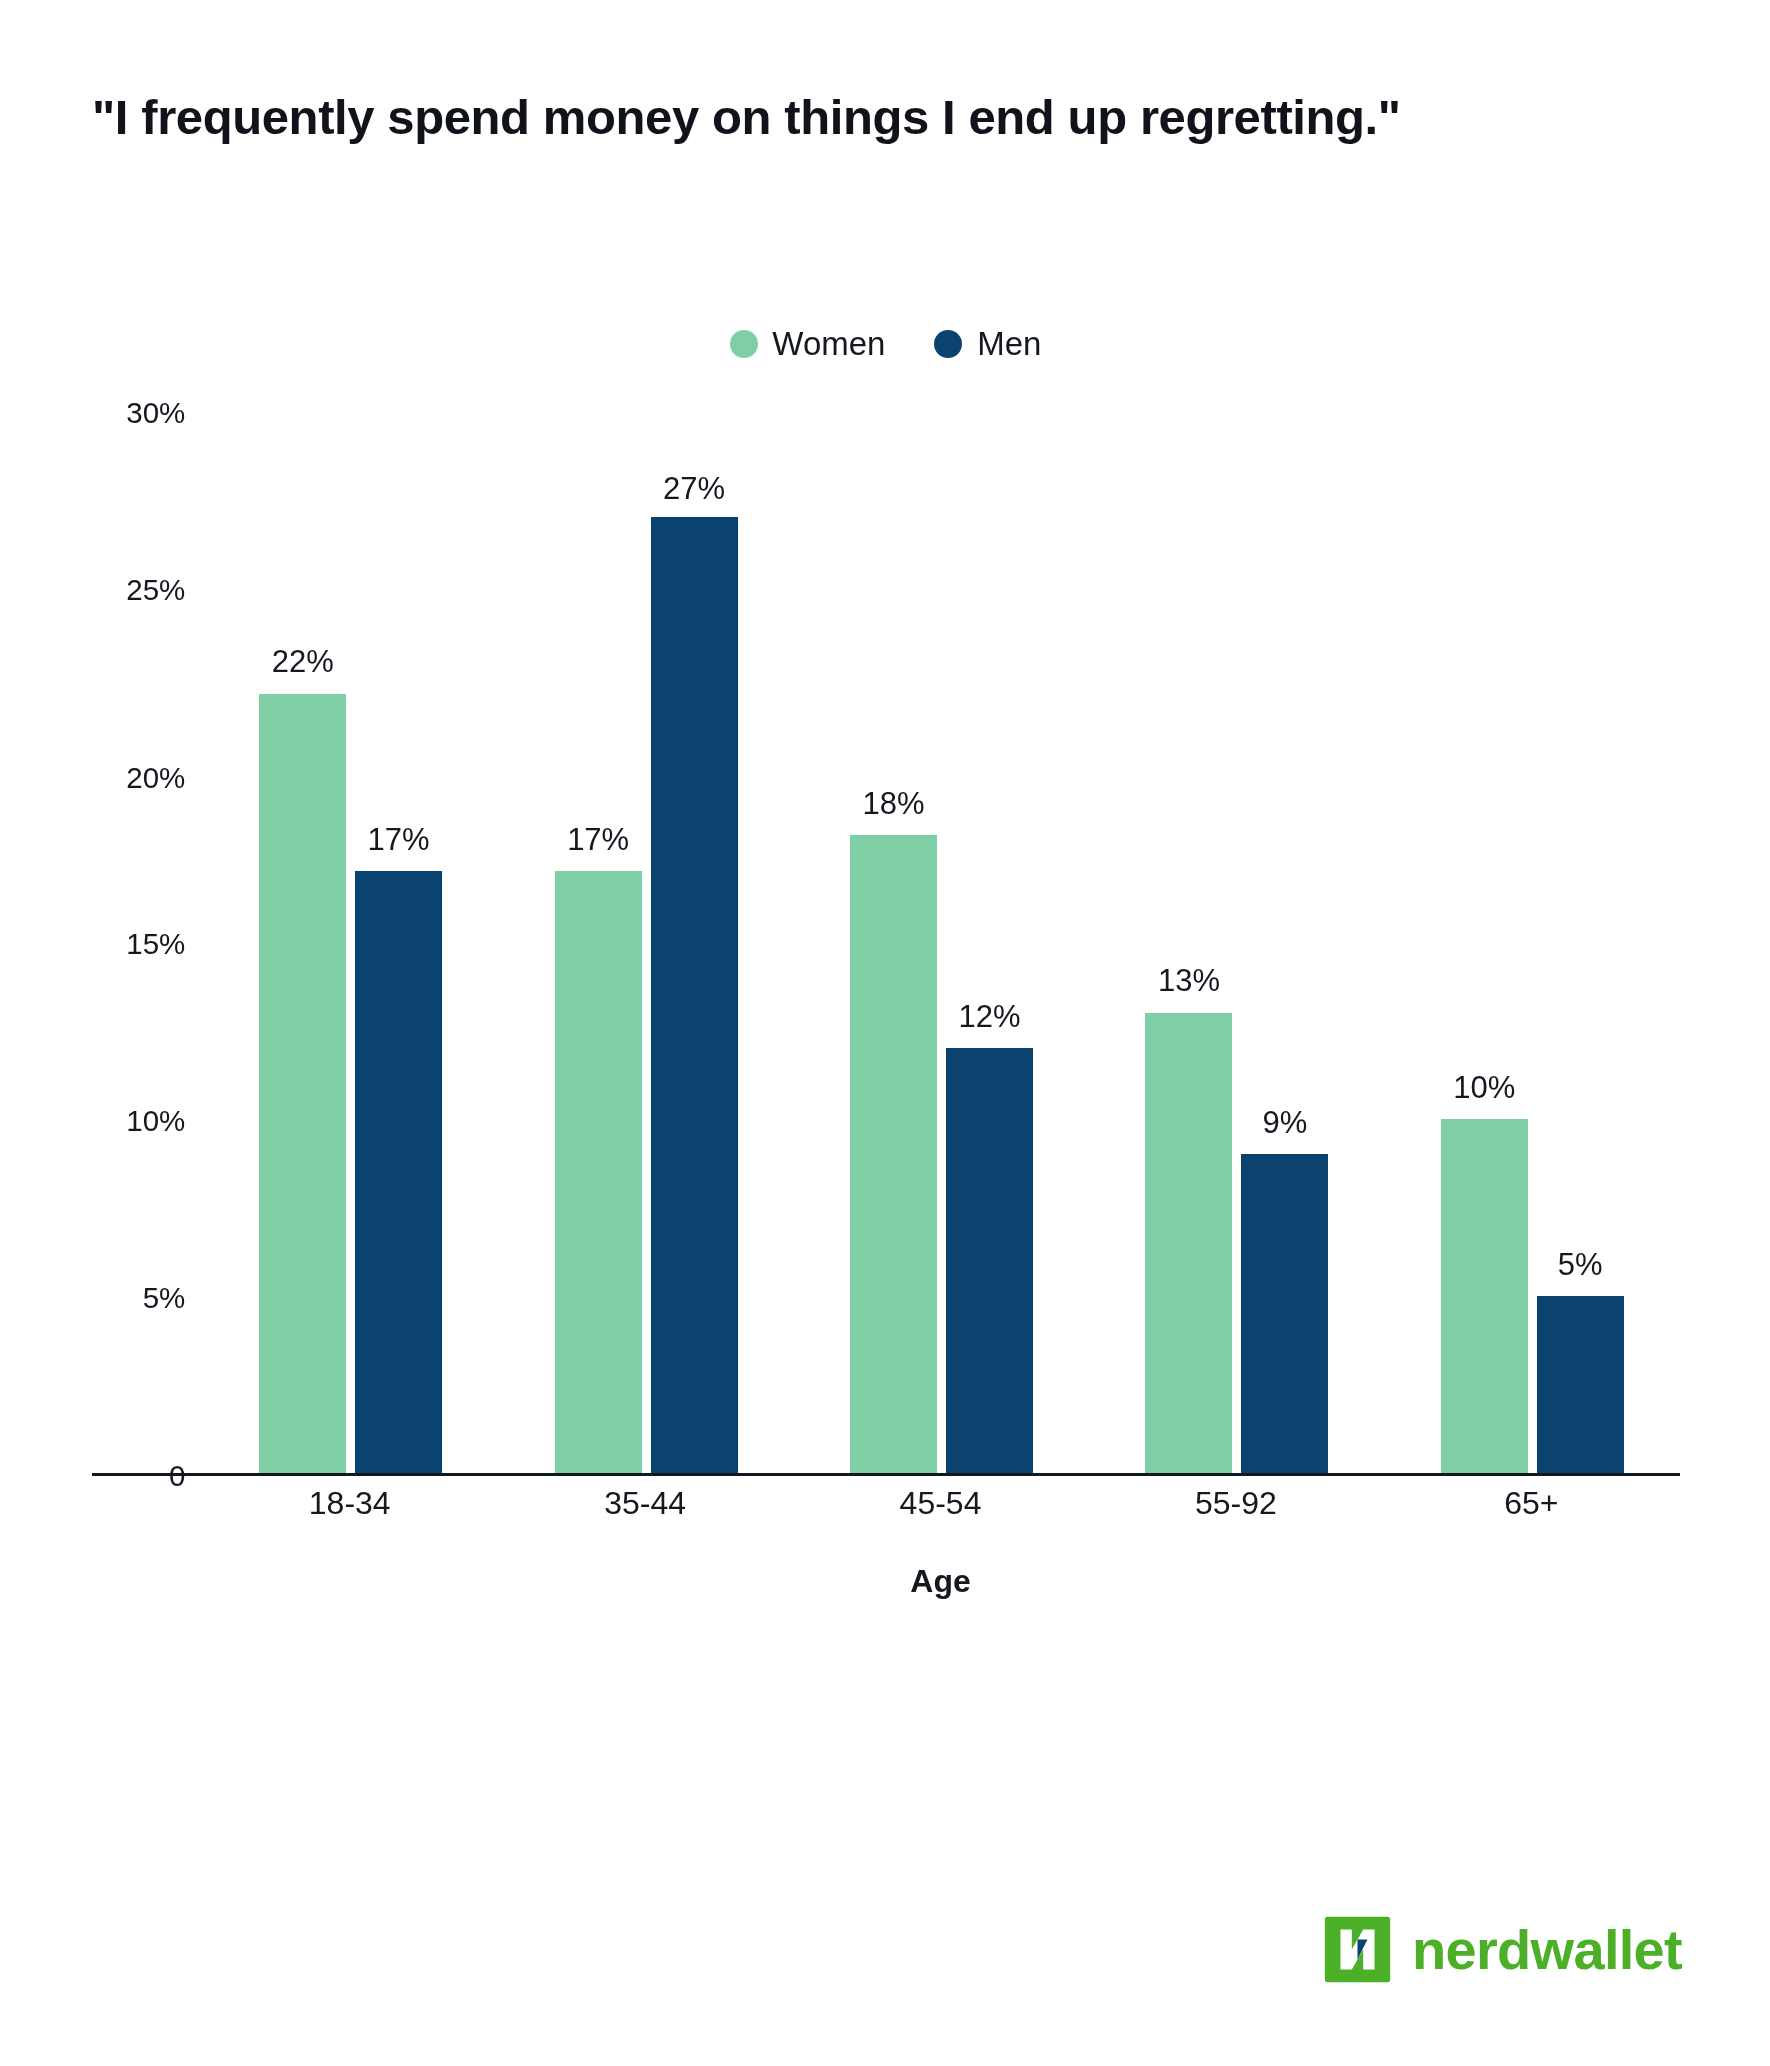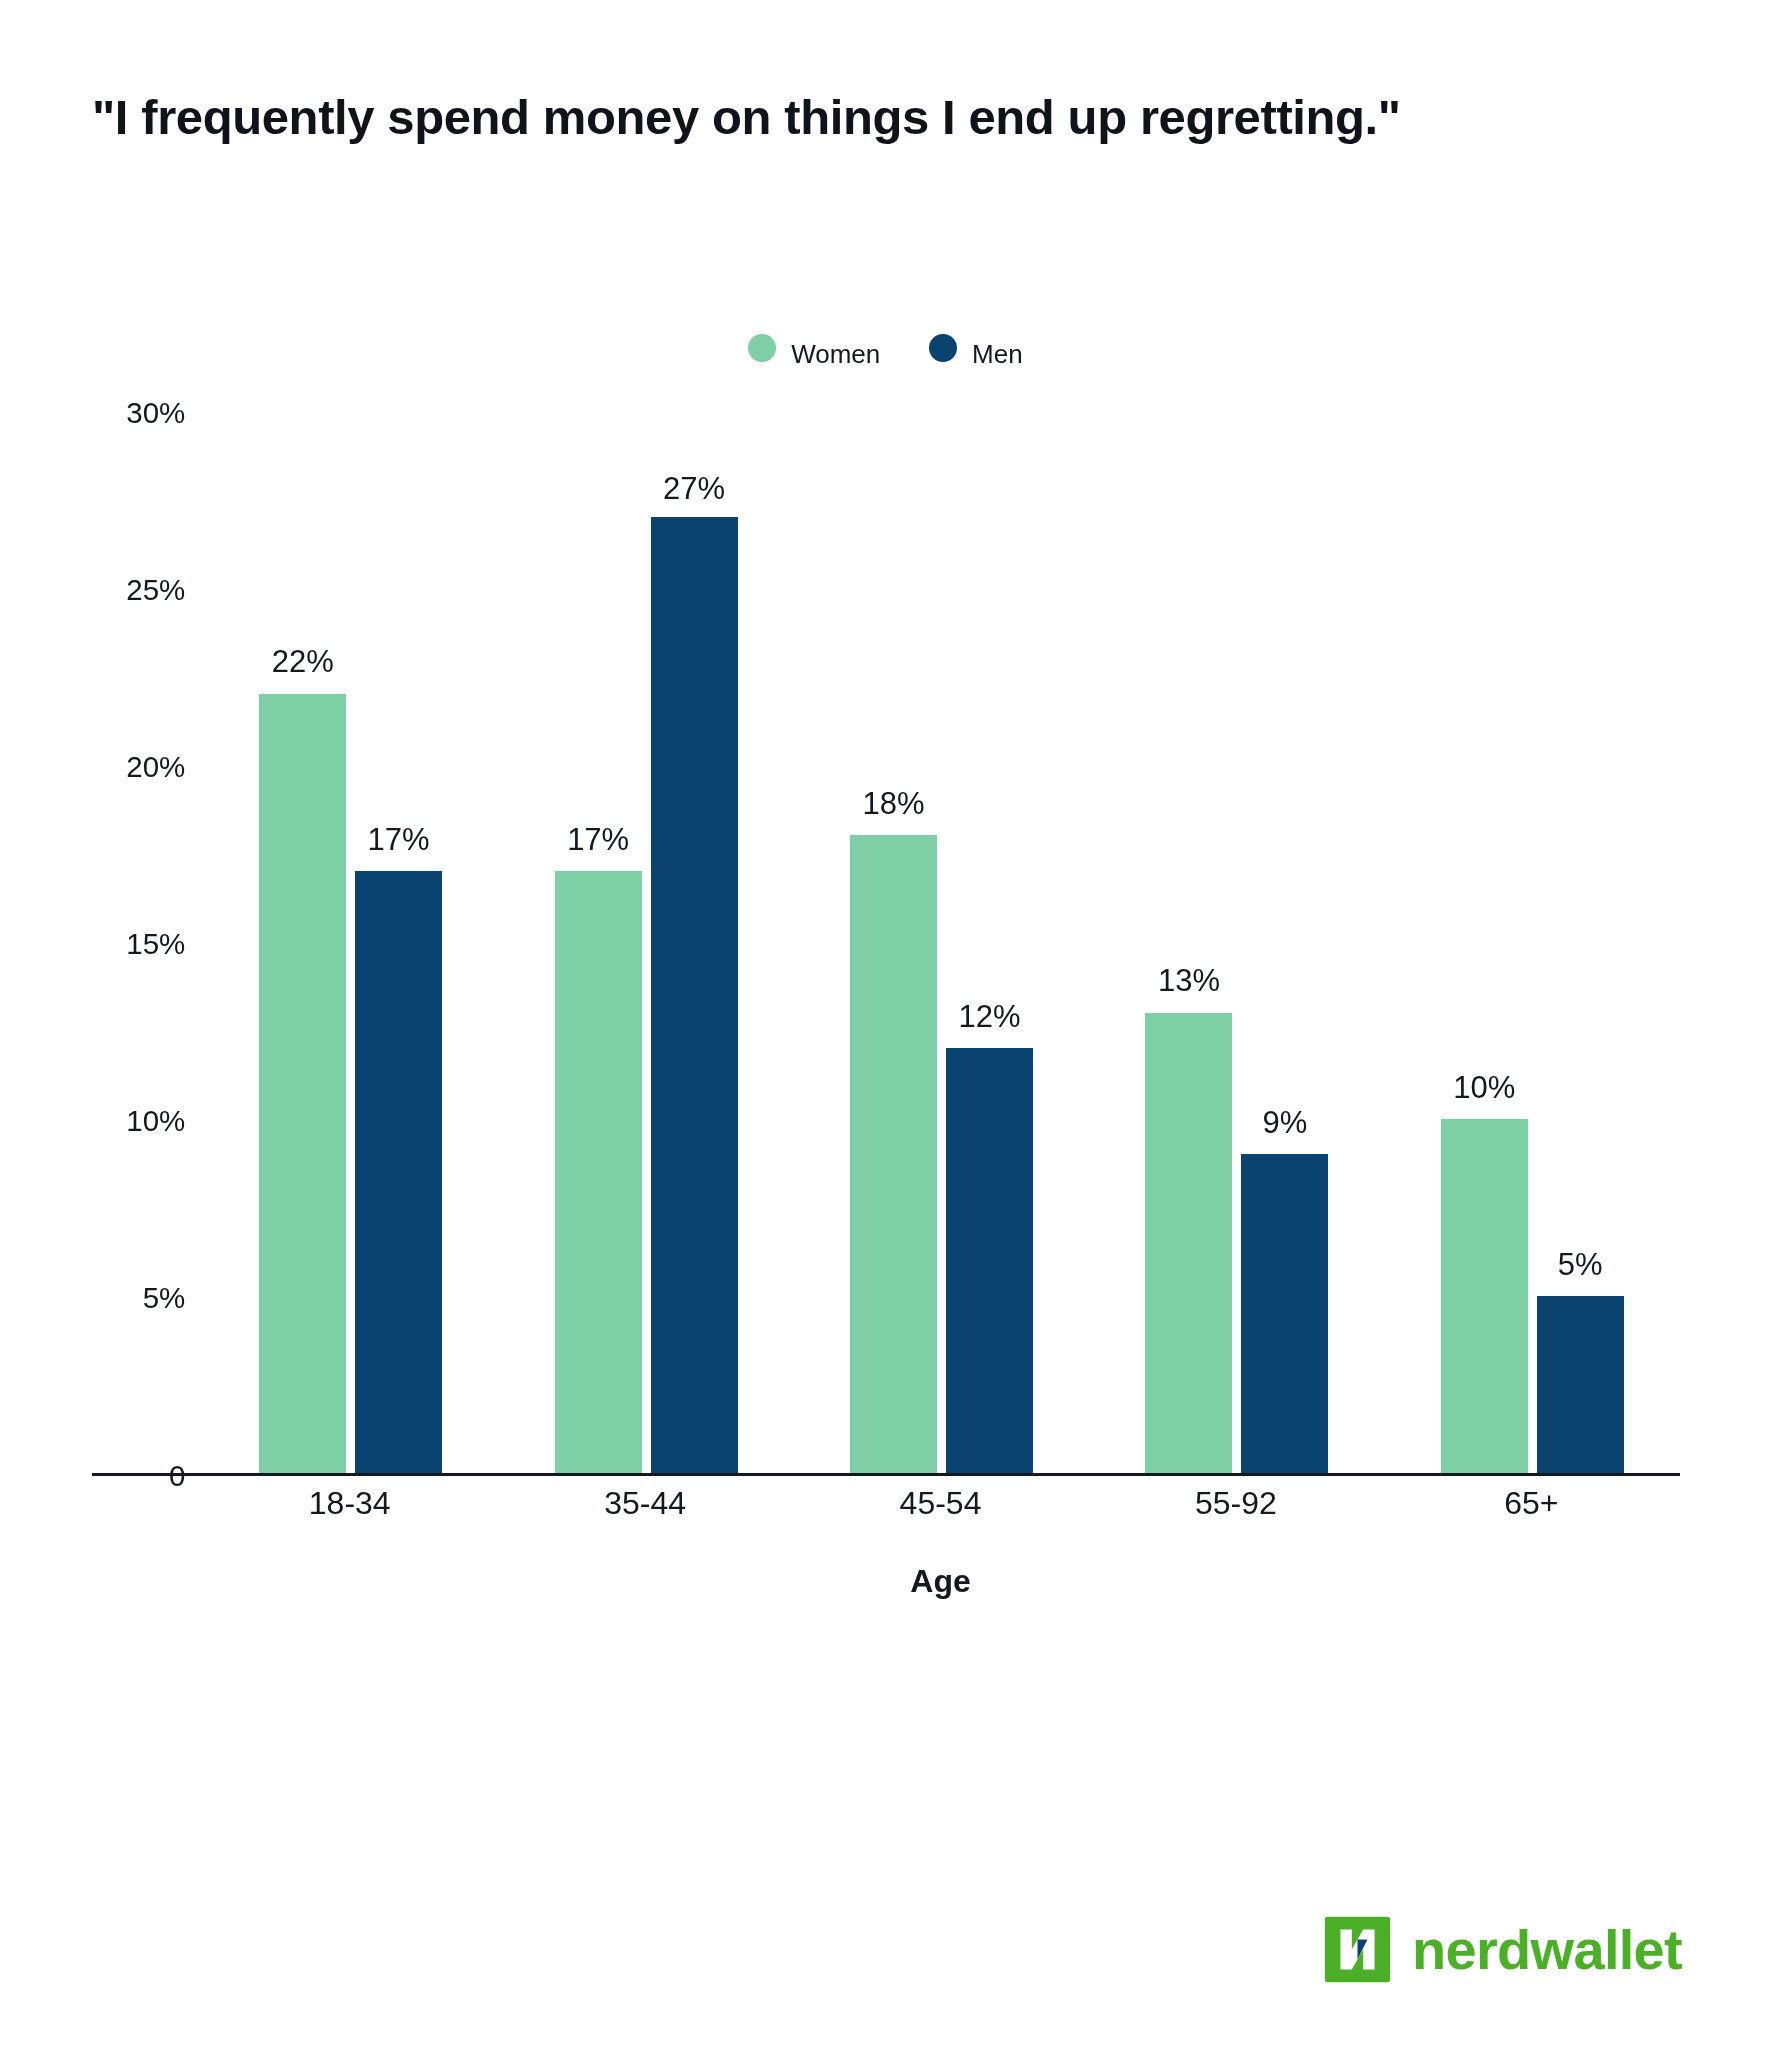--- a/index.html
+++ b/index.html
@@ -50,23 +50,22 @@
     align-items: center;
     gap: 14.8px;
   }
   .legend-dot {
     width: 28px;
     height: 28px;
     border-radius: 50%;
     display: block;
   }
   .legend-label {
-    font-size: 26px;
-    color: #14181f;
-    margin-top: 14px;
+    font-size: 33px;
+    color: #14181f;
   }
 
   
   .plot {
     position: absolute;
     left: 92px;
     top: 413px;
     width: 1588px;
     height: 1063px;
   }
@@ -210,21 +209,21 @@
     <div class="legend-item">
       <span class="legend-dot" style="background: rgb(11, 67, 112);"></span>
       <span class="legend-label">Men</span>
     </div>
   </div>
 
   <div class="plot">
     <div class="y-labels">
         <div class="y-tick" style="top: 0px;">30%</div>
         <div class="y-tick" style="top: 177px;">25%</div>
-        <div class="y-tick" style="top: 354px; margin-left: 48px;">20%</div>
+        <div class="y-tick" style="top: 365px; margin-left: 48px;">20%</div>
         <div class="y-tick" style="top: 531px;">15%</div>
         <div class="y-tick" style="top: 708px;">10%</div>
         <div class="y-tick" style="top: 885px;">5%</div>
         <div class="y-tick" style="top: 1063px;">0</div>
       </div>
     <div class="bars">
         <div class="group">
           <div class="bar-wrap">
             <div class="bar" style="height: 779px; background: rgb(126, 207, 166);"></div>
             <div class="bar-value" style="bottom: 793px;">22%</div>

